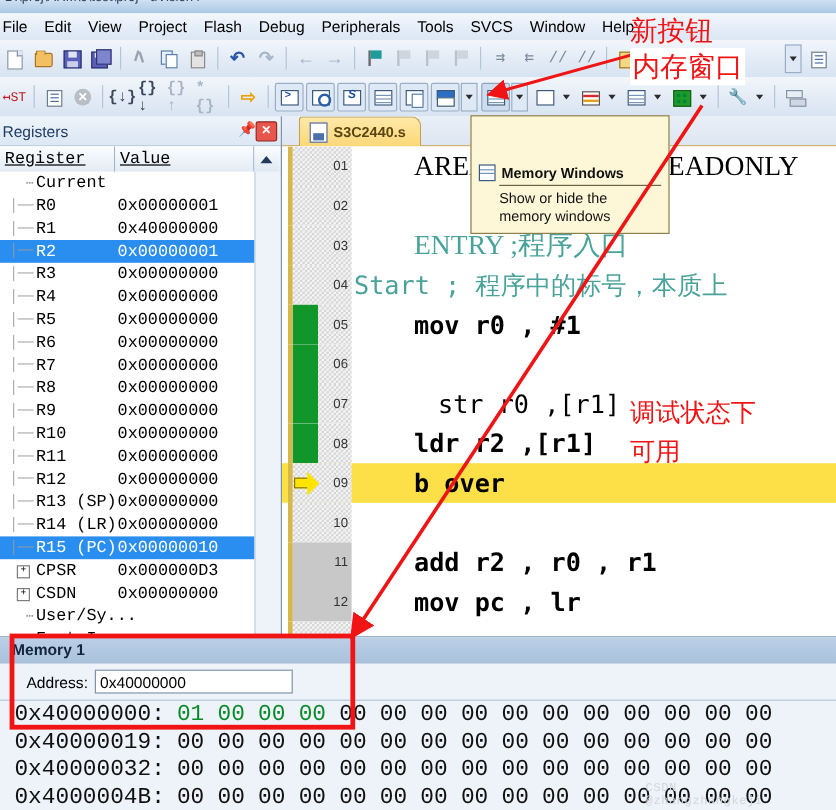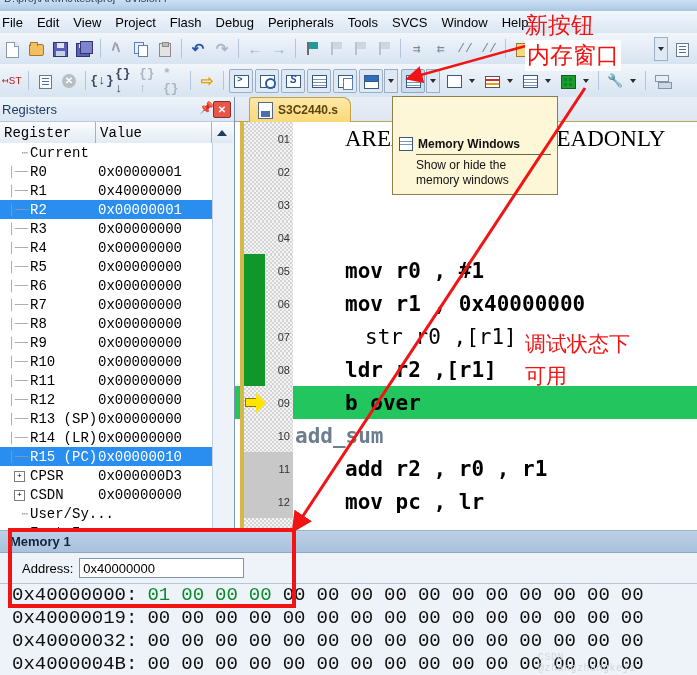--- a/index.html
+++ b/index.html
@@ -129,20 +129,21 @@
   }
   #regheader{
     display:flex;height:22px;background:linear-gradient(to bottom,#fbfdff,#e4ecf5);
     border-bottom:1px solid #9fb3c8;
   }
   #regheader .hcell{
     font-family:"Liberation Mono",monospace;font-size:14px;color:#000;
     display:flex;align-items:center;padding-left:4px;
     border-right:1px solid #9fb3c8;box-sizing:border-box;
     background:linear-gradient(to bottom,#fbfdff,#e2eaf4);
+    text-decoration:underline;
   }
   #regheader .hcell.c1{width:96px;}
   #regheader .hcell.c2{width:116px;}
   #regheader .scrollup{
     width:20px;display:flex;align-items:center;justify-content:center;
     background:linear-gradient(to bottom,#fbfdff,#dde7f2);
   }
   .upcaret{width:0;height:0;border-left:5px solid transparent;border-right:5px solid transparent;border-bottom:6px solid #203a5e;}
   #reglist{
     position:absolute;left:0;top:46px;width:213px;height:387px;background:#fff;overflow:hidden;
@@ -186,21 +187,21 @@
   }
   .tabicon:after{
     content:"";position:absolute;left:2px;bottom:1px;width:9px;height:6px;background:#4b6fa8;
   }
   #codearea{
     position:absolute;left:0;top:25px;width:463px;height:408px;overflow:hidden;background:#fff;
   }
   .codeline{
     height:33px;display:flex;align-items:center;position:relative;
   }
-  .codeline.cur{background:#22c55e;}
+  .codeline.cur{background:#fde047;}
   .gutterbar{
     position:absolute;left:5px;top:0;width:4px;height:33px;background:#d6b74a;
   }
   .execbar{
     position:absolute;left:9px;top:0;width:21px;height:33px;background:#11962a;
   }
   .lnum{
     position:absolute;left:30px;top:0;width:28px;height:33px;
     display:flex;align-items:center;justify-content:flex-end;
     font-size:11px;color:#333;font-family:"Liberation Sans",sans-serif;
@@ -679,39 +680,40 @@
       </div>
       <div class="codeline">
         <div class="gutterbar"></div>
         <div class="lnumbg"></div>
         <div class="lnum">02</div>
       </div>
       <div class="codeline">
         <div class="gutterbar"></div>
         <div class="lnumbg"></div>
         <div class="lnum">03</div>
+        <div class="ctext" style="left: 110px; color: rgb(74, 163, 154);">ENTRY ;程序入口</div>
       </div>
       <div class="codeline">
         <div class="gutterbar"></div>
         <div class="lnumbg"></div>
         <div class="lnum">04</div>
+        <div class="ctext mono" style="left: 60px; color: rgb(74, 163, 154);">Start ; 程序中的标号，本质上</div>
       </div>
       <div class="codeline">
         <div class="gutterbar"></div>
         <div class="lnumbg"></div>
         <div class="execbar"></div>
         <div class="lnum">05</div>
         <div class="ctext mono" style="left: 110px; font-weight: bold;">mov r0 , #1</div>
       </div>
       <div class="codeline">
         <div class="gutterbar"></div>
         <div class="lnumbg"></div>
         <div class="execbar"></div>
         <div class="lnum">06</div>
-        <div class="ctext mono" style="left: 110px; font-weight: bold;">mov r1 , 0x40000000</div>
       </div>
       <div class="codeline">
         <div class="gutterbar"></div>
         <div class="lnumbg"></div>
         <div class="execbar"></div>
         <div class="lnum">07</div>
         <div class="ctext mono" style="left: 110px; font-weight: normal; margin-left: 20px;">str r0 ,[r1]</div>
       </div>
       <div class="codeline">
         <div class="gutterbar"></div>
@@ -727,21 +729,20 @@
           <span class="shaft"></span>
           <span class="head"></span>
         </div>
         <div class="lnum">09</div>
         <div class="ctext mono" style="left: 110px; font-weight: bold; color: rgb(0, 0, 0);">b over</div>
       </div>
       <div class="codeline">
         <div class="gutterbar"></div>
         <div class="lnumbg"></div>
         <div class="lnum">10</div>
-        <div class="ctext mono" style="left: 60px; font-weight: bold; color: rgb(107, 125, 143);">add_sum</div>
       </div>
       <div class="codeline">
         <div class="gutterbar"></div>
         <div class="lnumbg solid"></div>
         <div class="lnum">11</div>
         <div class="ctext mono" style="left: 110px; font-weight: bold;">add r2 , r0 , r1</div>
       </div>
       <div class="codeline">
         <div class="gutterbar"></div>
         <div class="lnumbg solid"></div>

